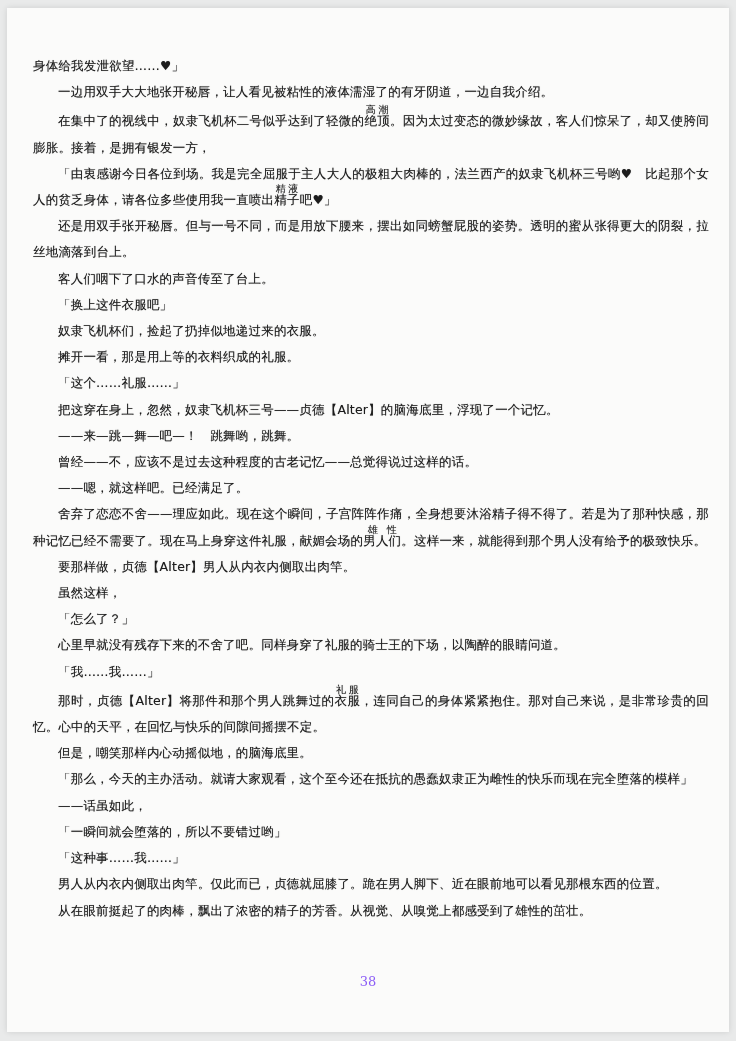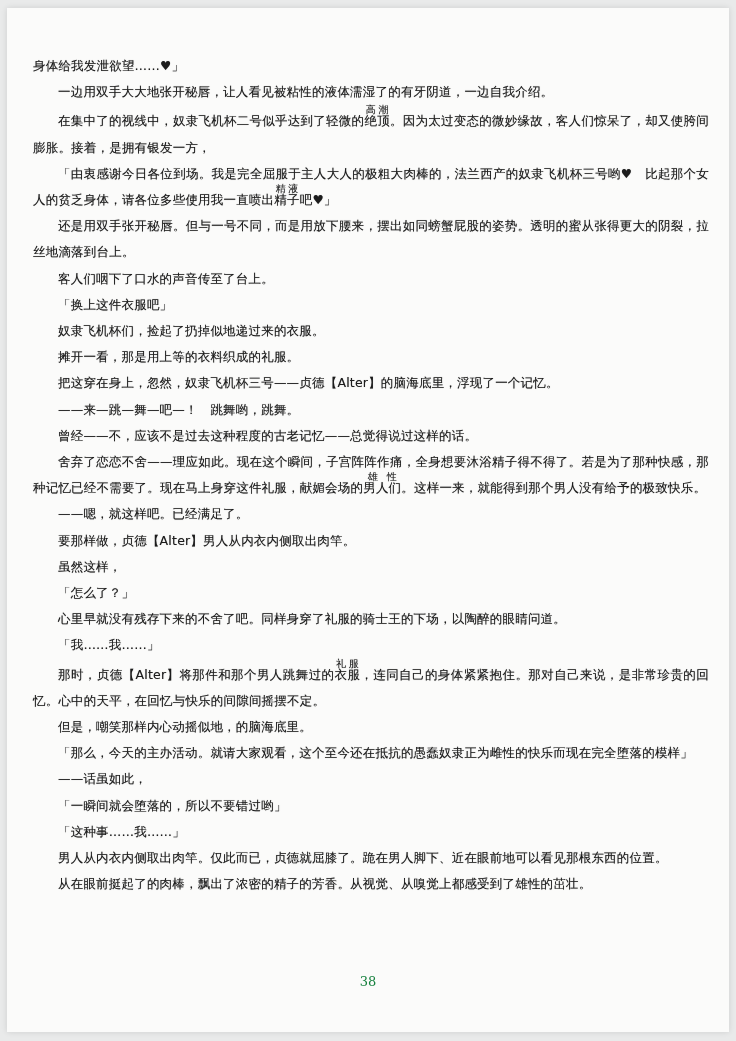--- a/index.html
+++ b/index.html
@@ -52,43 +52,44 @@
     letter-spacing: 0;
   }
   .footer {
     position: absolute;
     left: 0;
     top: 966px;
     width: 100%;
     text-align: center;
     font-family: "DejaVu Serif", serif;
     font-size: 13px;
-    color: #15803d;
+    color: #8b5cf6;
     filter: blur(0.2px);
   }
 </style>
 </head>
 <body>
 
 <div class="sheet">
   <div class="page-body">
       <p class="para">身体给我发泄欲望……♥」</p>
       <p class="para indent">一边用双手大大地张开秘唇，让人看见被粘性的液体濡湿了的有牙阴道，一边自我介绍。</p>
       <p class="para indent">在集中了的视线中，奴隶飞机杯二号似乎达到了轻微的<ruby>绝顶<rt>高潮</rt></ruby>。因为太过变态的微妙缘故，客人们惊呆了，却又使胯间膨胀。接着，是拥有银发一方，</p>
       <p class="para indent">「由衷感谢今日各位到场。我是完全屈服于主人大人的极粗大肉棒的，法兰西产的奴隶飞机杯三号哟♥　比起那个女人的贫乏身体，请各位多些使用我一直喷出<ruby>精子<rt>精液</rt></ruby>吧♥」</p>
       <p class="para indent">还是用双手张开秘唇。但与一号不同，而是用放下腰来，摆出如同螃蟹屁股的姿势。透明的蜜从张得更大的阴裂，拉丝地滴落到台上。</p>
       <p class="para indent">客人们咽下了口水的声音传至了台上。</p>
       <p class="para indent">「换上这件衣服吧」</p>
       <p class="para indent">奴隶飞机杯们，捡起了扔掉似地递过来的衣服。</p>
       <p class="para indent">摊开一看，那是用上等的衣料织成的礼服。</p>
+      <p class="para indent">「这个……礼服……」</p>
       <p class="para indent">把这穿在身上，忽然，奴隶飞机杯三号——贞德【Alter】的脑海底里，浮现了一个记忆。</p>
       <p class="para indent">——来—跳—舞—吧—！　跳舞哟，跳舞。</p>
       <p class="para indent">曾经——不，应该不是过去这种程度的古老记忆——总觉得说过这样的话。</p>
+      <p class="para indent">——嗯，就这样吧。已经满足了。</p>
       <p class="para indent">舍弃了恋恋不舍——理应如此。现在这个瞬间，子宫阵阵作痛，全身想要沐浴精子得不得了。若是为了那种快感，那种记忆已经不需要了。现在马上身穿这件礼服，献媚会场的<ruby>男人们<rt>雄性</rt></ruby>。这样一来，就能得到那个男人没有给予的极致快乐。</p>
-      <p class="para indent">——嗯，就这样吧。已经满足了。</p>
       <p class="para indent">要那样做，贞德【Alter】男人从内衣内侧取出肉竿。</p>
       <p class="para indent">虽然这样，</p>
       <p class="para indent">「怎么了？」</p>
       <p class="para indent">心里早就没有残存下来的不舍了吧。同样身穿了礼服的骑士王的下场，以陶醉的眼睛问道。</p>
       <p class="para indent">「我……我……」</p>
       <p class="para indent">那时，贞德【Alter】将那件和那个男人跳舞过的<ruby>衣服<rt>礼服</rt></ruby>，连同自己的身体紧紧抱住。那对自己来说，是非常珍贵的回忆。心中的天平，在回忆与快乐的间隙间摇摆不定。</p>
       <p class="para indent">但是，嘲笑那样内心动摇似地，的脑海底里。</p>
       <p class="para indent">「那么，今天的主办活动。就请大家观看，这个至今还在抵抗的愚蠢奴隶正为雌性的快乐而现在完全堕落的模样」</p>
       <p class="para indent">——话虽如此，</p>
       <p class="para indent">「一瞬间就会堕落的，所以不要错过哟」</p>

